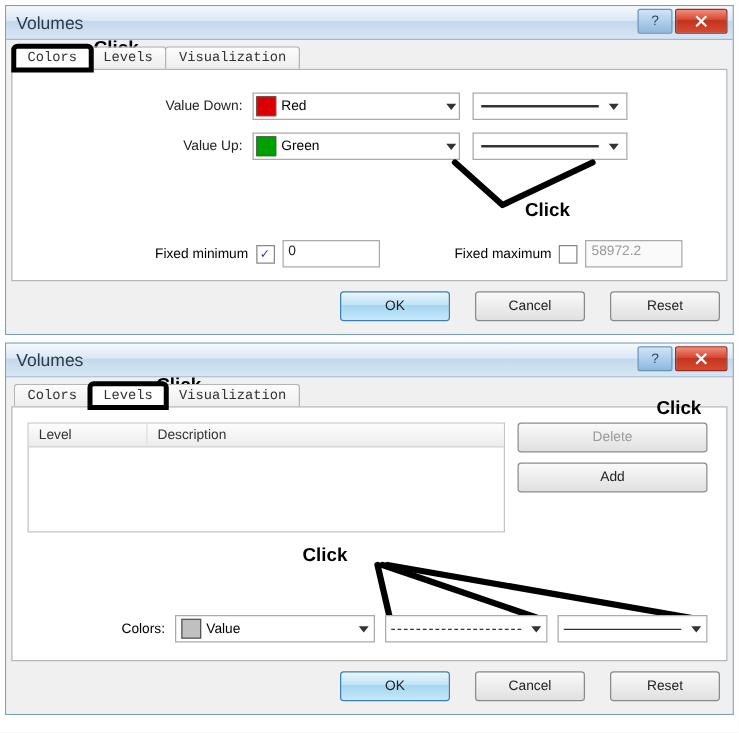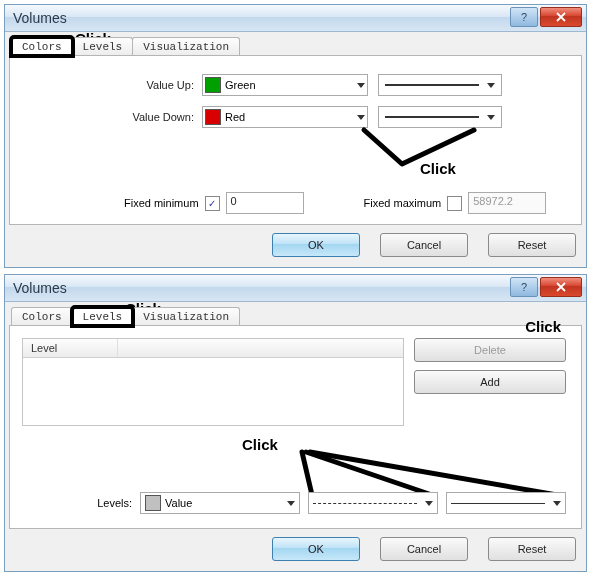--- a/index.html
+++ b/index.html
@@ -276,37 +276,37 @@
     <span class="anno" style="left:70px; top:-2px;">Click</span>
 
     <div class="tabstrip">
       <div class="tab active highlighted"><span>Colors</span></div>
       <div class="tab"><span>Levels</span></div>
       <div class="tab"><span>Visualization</span></div>
     </div>
 
     <div class="tabpanel" style="padding:18px 14px 10px 14px;">
       <div class="row">
+        <span class="lbl">Value Down:</span>
+        <div class="colorselect">
+          <span class="swatch" style="background:#d80000;"></span>
+          <span>Red</span>
+          <span class="drop-arrow"></span>
+        </div>
+        <div class="styleselect">
+          <span class="solidline"></span>
+          <span class="drop-arrow" style="margin-left:8px;"></span>
+        </div>
+      </div>
+
+      <div class="row">
         <span class="lbl">Value Up:</span>
         <div class="colorselect">
           <span class="swatch" style="background:#00a000;"></span>
           <span>Green</span>
-          <span class="drop-arrow"></span>
-        </div>
-        <div class="styleselect">
-          <span class="solidline"></span>
-          <span class="drop-arrow" style="margin-left:8px;"></span>
-        </div>
-      </div>
-
-      <div class="row">
-        <span class="lbl">Value Down:</span>
-        <div class="colorselect">
-          <span class="swatch" style="background:#d80000;"></span>
-          <span>Red</span>
           <span class="drop-arrow"></span>
         </div>
         <div class="styleselect">
           <span class="solidline"></span>
           <span class="drop-arrow" style="margin-left:8px;"></span>
         </div>
       </div>
 
       <div style="position:relative; height:32px;">
         <svg class="arrow" style="left:320px; top:-14px;" width="150" height="46">
@@ -363,20 +363,21 @@
       <div class="tab"><span>Visualization</span></div>
     </div>
 
     <div class="tabpanel" style="padding:12px 12px 14px 12px; position:relative;">
       <span class="anno" style="right:20px; top:-8px;">Click</span>
 
       <div style="display:flex;">
         <div class="listbox">
           <div class="listheader">
             <div class="col level">Level</div>
+            <div class="col desc">Description</div>
           </div>
         </div>
         <div class="sidebtns">
           <div class="btn disabled">
               <span>Delete</span>
             </div>
           <div class="btn">
               <span>Add</span>
             </div>
         </div>
@@ -385,21 +386,21 @@
       <div style="position:relative; height:46px;">
         <span class="anno" style="left:220px; top:10px;">Click</span>
         <svg class="arrow" style="left:260px; top:14px;" width="290" height="60">
           <path d="M20 12 L30 55" stroke="#000" stroke-width="5" fill="none" stroke-linecap="round"></path>
           <path d="M24 12 L150 55" stroke="#000" stroke-width="5" fill="none" stroke-linecap="round"></path>
           <path d="M28 12 L275 55" stroke="#000" stroke-width="5" fill="none" stroke-linecap="round"></path>
         </svg>
       </div>
 
       <div class="stylerow">
-        <span class="lbl2">Levels:</span>
+        <span class="lbl2">Colors:</span>
         <div class="sselect" style="width:150px;">
           <span class="swatch" style="background:#c0c0c0;"></span>
           <span>Value</span>
           <span class="drop-arrow" style="margin-left:auto;"></span>
         </div>
         <div class="sselect" style="width:120px; margin-left:8px;">
           <span class="dashedline"></span>
           <span class="drop-arrow" style="margin-left:8px;"></span>
         </div>
         <div class="sselect" style="width:110px; margin-left:8px;">

